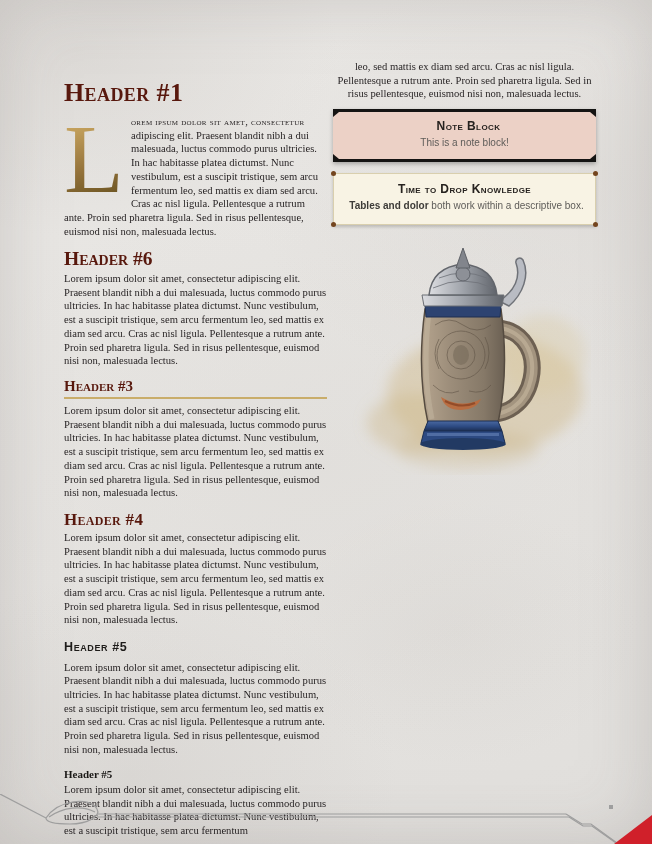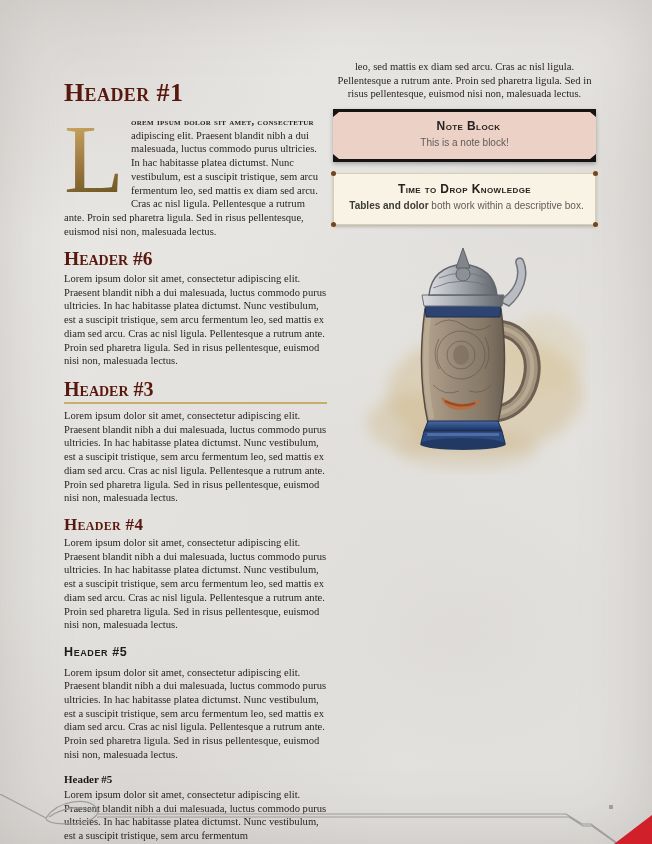--- a/index.html
+++ b/index.html
@@ -17,35 +17,35 @@
     box-shadow:inset 0 0 70px rgba(125,120,114,.28);
   }
   .col{position:absolute;width:263px;}
   .col-left{left:64px;top:40px;height:764px;overflow:hidden;margin-top:40px;}
   .col-right{left:333px;top:60px;text-align:center;}
 
   p.body{font-size:10.6px;line-height:1.295;margin:0;}
   h1,h2,h3,h4{font-variant:small-caps;color:#58180D;font-weight:700;}
   h1{font-size:26px;letter-spacing:.4px;margin:0 0 9px 0;line-height:1;}
   h2{font-size:19.5px;margin:11px 0 3px 0;line-height:1;}
-  h3{font-size:20px;margin:11px 0 5px 0;line-height:1;border-bottom:2px solid #c9ad6a;padding-bottom:3px;}
+  h3{font-size:15px;margin:11px 0 5px 0;line-height:1;border-bottom:2px solid #c9ad6a;padding-bottom:3px;}
   h4{font-size:17px;letter-spacing:.3px;margin:11px 0 3px 0;line-height:1;}
   h5{font-family:"Liberation Sans",sans-serif;font-variant:small-caps;font-weight:700;
      color:#1e1c1a;font-size:12.5px;letter-spacing:.6px;margin:14px 0 7px 0;line-height:1;}
   h6{font-size:11px;font-weight:700;color:#1a1816;margin:11px 0 2px 0;line-height:1.2;}
 
   .dropcap{
     float:left;width:62px;height:84px;margin:4px 5px 0 0;
     font-size:98px;line-height:80px;font-weight:400;
     color:#8f6f3f;
     background:linear-gradient(165deg,#c5a25d 10%,#96743c 55%,#67511f 95%);
     -webkit-background-clip:text;background-clip:text;-webkit-text-fill-color:transparent;
     text-shadow:none;
   }
-  .lead-caps{font-variant:small-caps;font-weight:700;letter-spacing:.3px;}
+  .lead-caps{font-variant:small-caps;font-weight:400;letter-spacing:.3px;}
   .clear{clear:both;}
 
   
   .note{margin-top:8px;position:relative;filter:drop-shadow(0 2px 2px rgba(0,0,0,.28));}
   .note-bar{position:relative;height:3px;background:#151413;}
   .note-bar.top::before,.note-bar.top::after,
   .note-bar.bot::before,.note-bar.bot::after{content:"";position:absolute;width:0;height:0;}
   .note-bar.top::before{left:0;top:3px;border-top:5px solid #151413;border-right:6px solid transparent;}
   .note-bar.top::after{right:0;top:3px;border-top:5px solid #151413;border-left:6px solid transparent;}
   .note-bar.bot::before{left:0;bottom:3px;border-bottom:5px solid #151413;border-right:6px solid transparent;}

